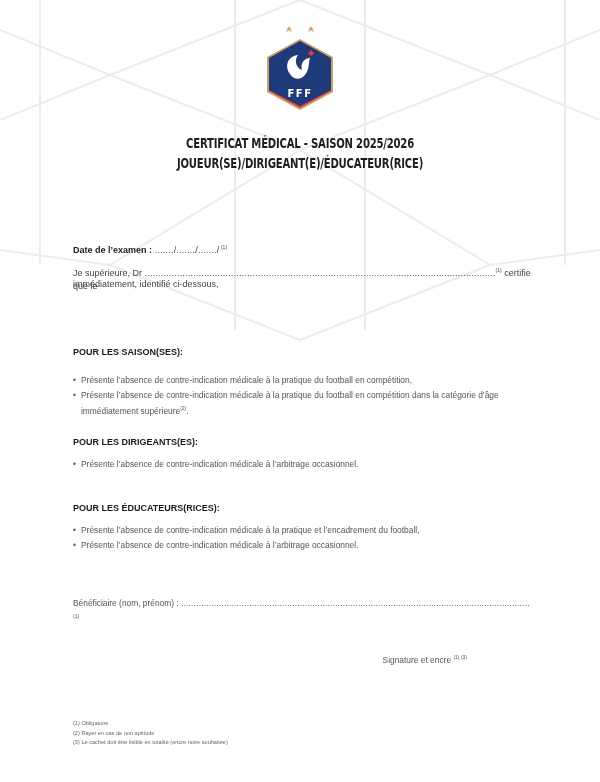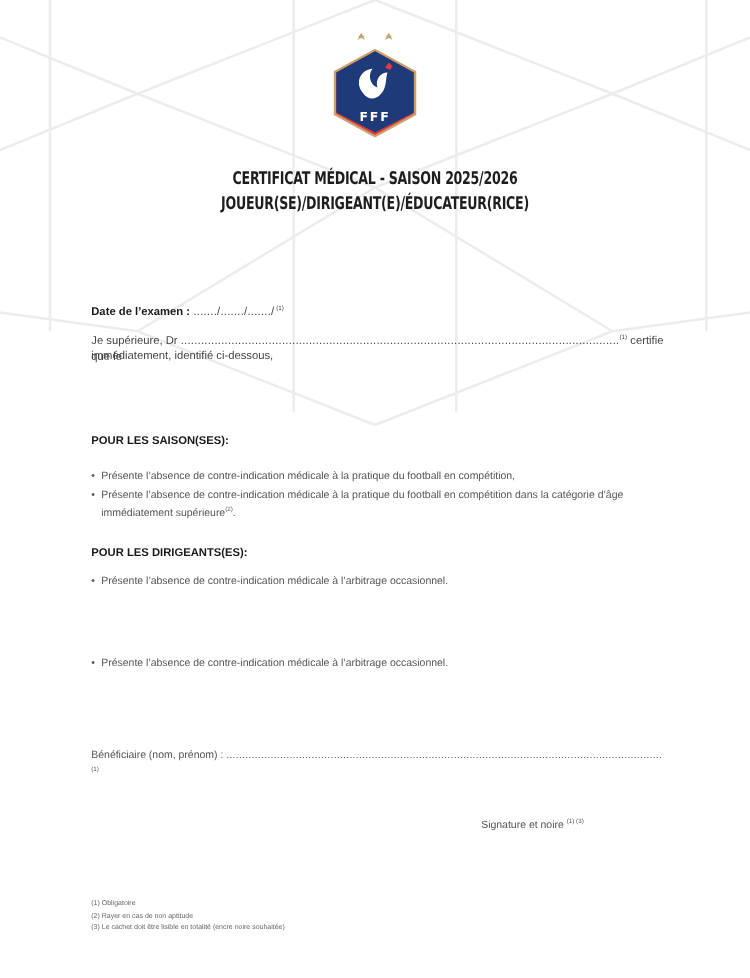--- a/index.html
+++ b/index.html
@@ -103,30 +103,32 @@
   <ul class="txt bullets list1">
     <li>Présente l’absence de contre-indication médicale à la pratique du football en compétition,</li>
     <li><span>Présente l’absence de contre-indication médicale à la pratique du football en compétition dans la catégorie d’âge immédiatement supérieure</span><sup>(2)</sup><span>.</span></li>
   </ul>
 
   <div class="txt section-head sec2">POUR LES DIRIGEANTS(ES):</div>
   <ul class="txt bullets list2">
     <li>Présente l’absence de contre-indication médicale à l’arbitrage occasionnel.</li>
   </ul>
 
+  <div class="txt section-head sec3">POUR LES ÉDUCATEURS(RICES):</div>
   <ul class="txt bullets list3">
+    <li>Présente l’absence de contre-indication médicale à la pratique et l’encadrement du football,</li>
     <li>Présente l’absence de contre-indication médicale à l’arbitrage occasionnel.</li>
   </ul>
 
   <div class="txt benef">
     <span>Bénéficiaire (nom, prénom) : </span><span class="dots">..........................................................................................................................................</span><sup>(1)</sup>
   </div>
 
   <div class="signature">
-    <span>Signature et noire </span><sup>(1) (3)</sup>
+    <span>Signature et encre </span><sup>(1) (3)</sup>
   </div>
 
   <div class="footnotes">
     <div>(1) Obligatoire</div>
     <div>(2) Rayer en cas de non aptitude</div>
     <div>(3) Le cachet doit être lisible en totalité (encre noire souhaitée)</div>
   </div>
 </div>
 
 </body></html>

